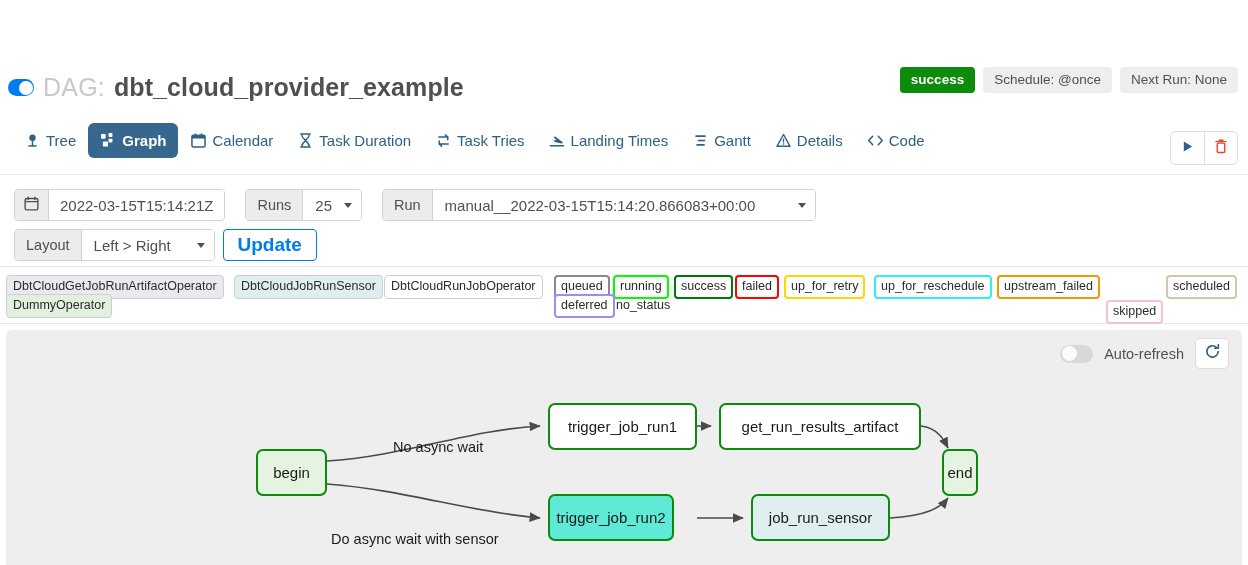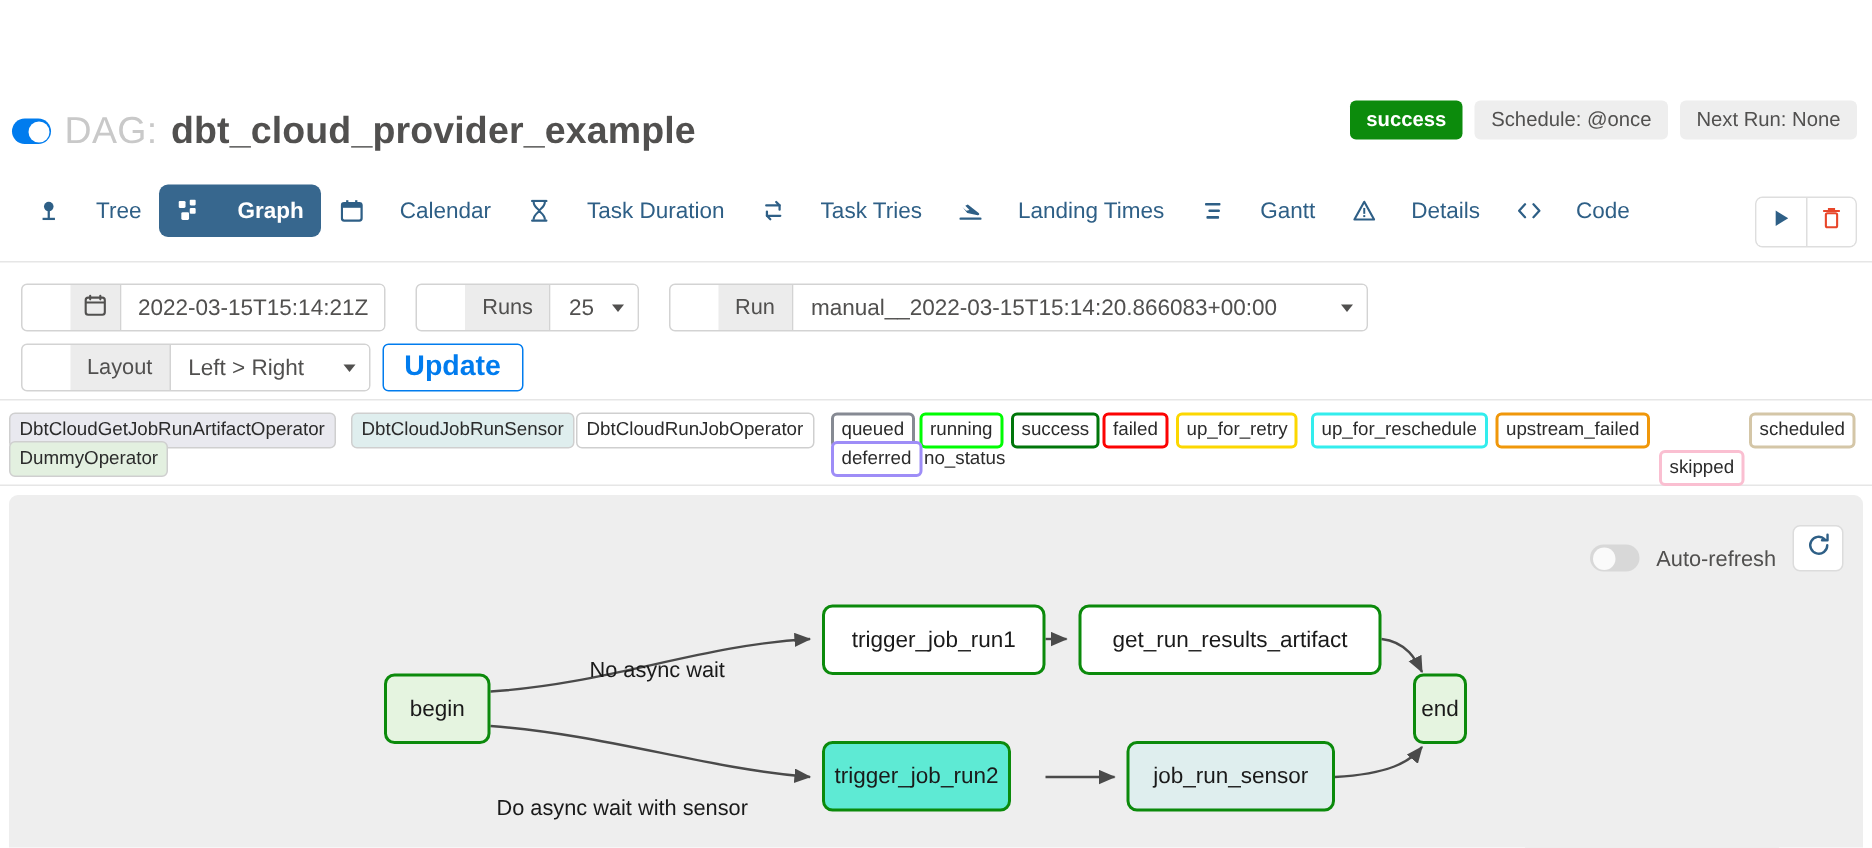--- a/index.html
+++ b/index.html
@@ -76,21 +76,21 @@
     height: 57px;
     border-bottom: 1px solid #e6e6e6;
     padding: 0 12px;
   }
   #tabs {
     position: absolute;
     left: 12px; top: 5px;
     display: flex; align-items: center;
   }
   .tab {
-    display: flex; align-items: center; gap: 23px;
+    display: flex; align-items: center; gap: 5px;
     padding: 9px 12px;
     font-size: 15px;
     color: #2e5f86;
     border-radius: 6px;
     cursor: pointer;
     white-space: nowrap;
   }
   .tab.active {
     background: #37678e;
     color: #ffffff;
@@ -124,21 +124,20 @@
   }
   .ctl-row { display: flex; align-items: center; }
   .ctl-row + .ctl-row { margin-top: 8px; }
   .grp {
     display: flex; align-items: stretch;
     border: 1px solid #d3d3d3;
     border-radius: 4px;
     overflow: hidden;
     background: #fff;
     height: 32px;
-    padding-left: 32px;
   }
   .grp + .grp { margin-left: 20px; }
   .addon {
     background: #ececec;
     display: flex; align-items: center;
     padding: 0 11px;
     font-size: 14.5px;
     color: #51504f;
     border-right: 1px solid #d3d3d3;
     white-space: nowrap;
@@ -227,22 +226,22 @@
   #graph-panel {
     position: relative;
     margin: 6px 6px 0 6px;
     height: 253px;
     background: #eeeeee;
     border-radius: 6px;
     overflow: hidden;
   }
   #refresh-bar {
     position: absolute;
-    right: 13px; top: 20px;
-    display: flex; align-items: flex-end; gap: 11px;
+    right: 13px; top: 8px;
+    display: flex; align-items: center; gap: 11px;
     z-index: 5;
   }
   #autorefresh-toggle {
     width: 33px; height: 18px;
     border-radius: 10px;
     background: #d8d8d8;
     position: relative;
     cursor: pointer;
     flex: none;
   }

